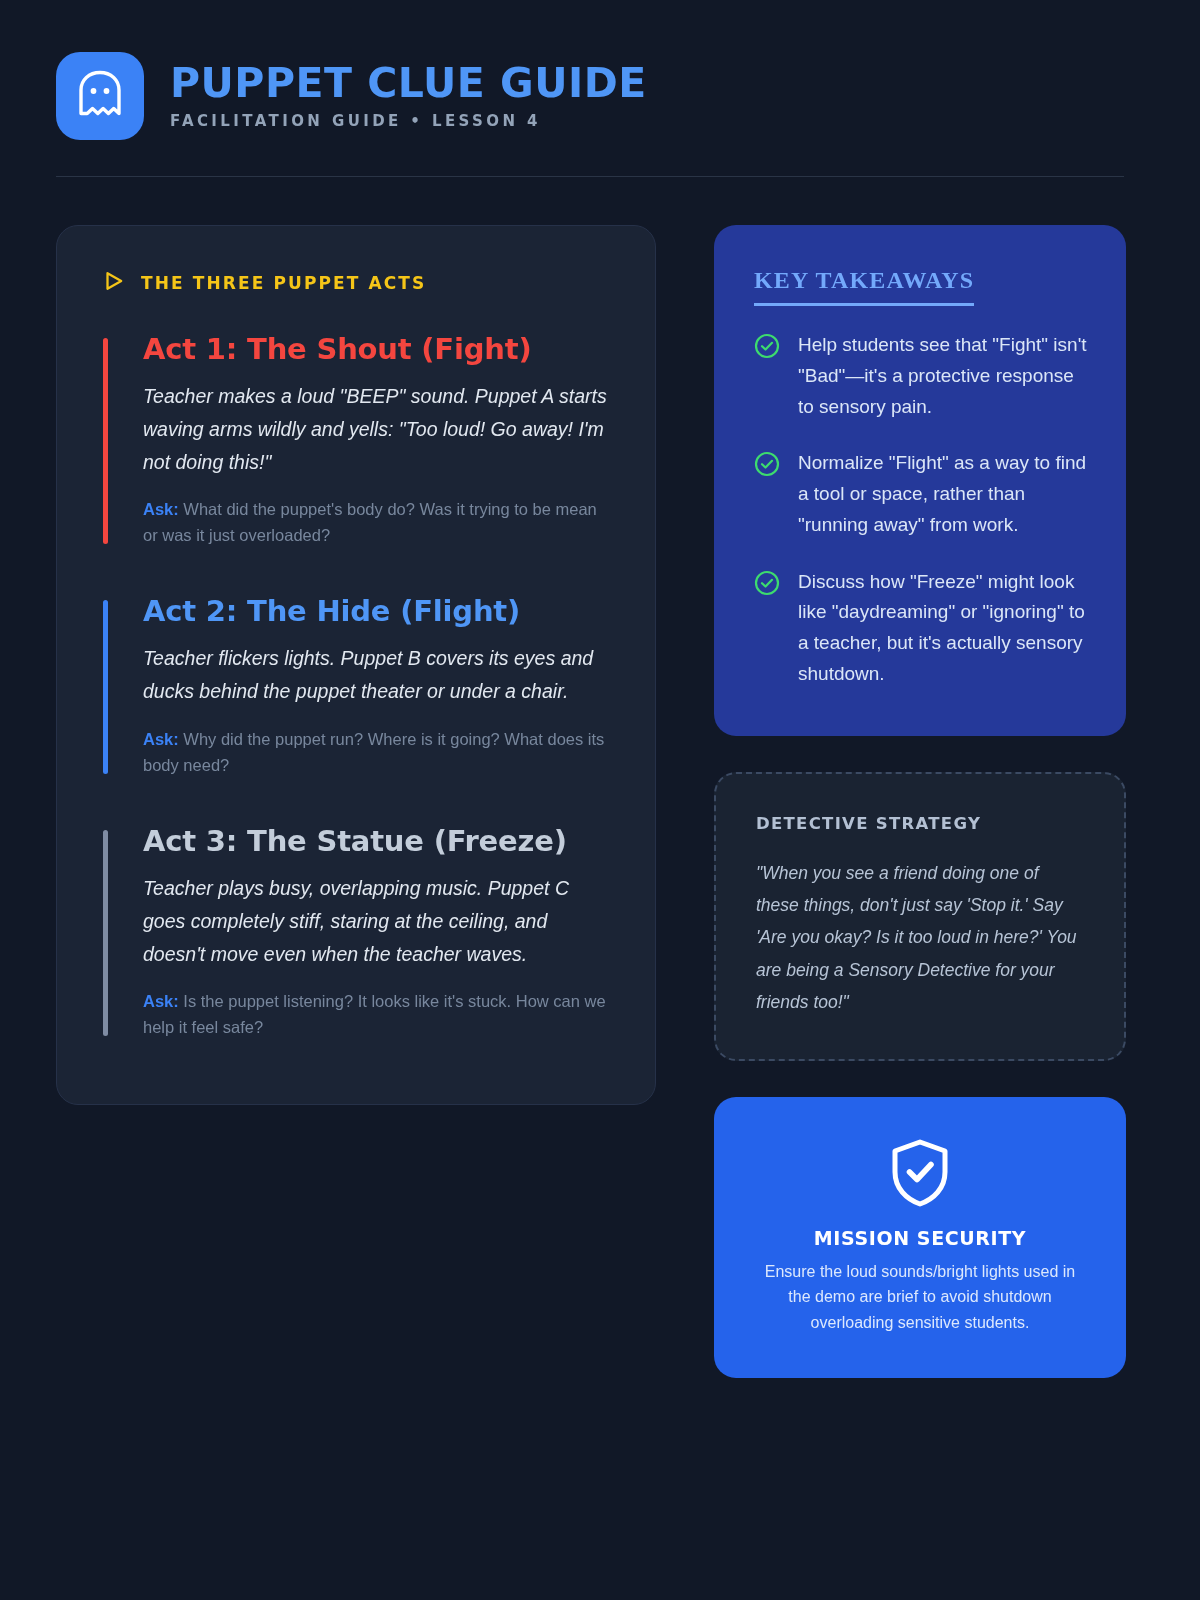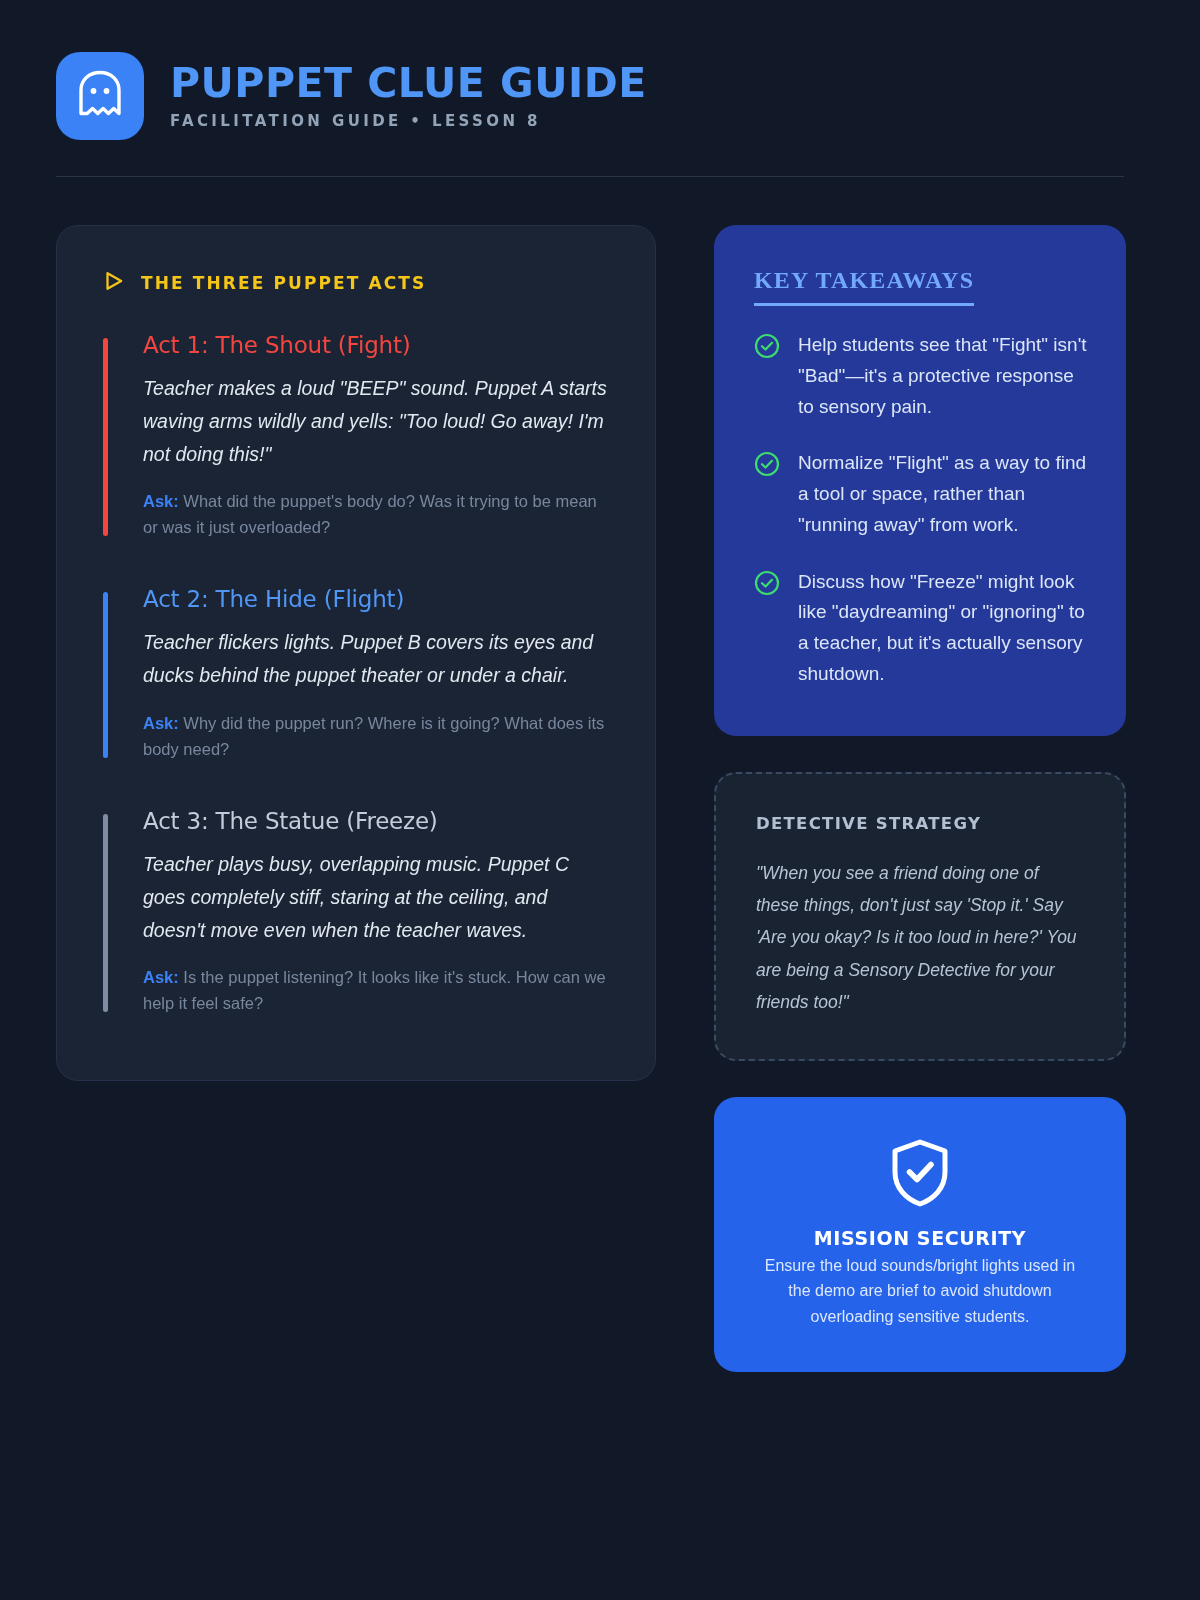--- a/index.html
+++ b/index.html
@@ -103,22 +103,22 @@
   .act:last-child { margin-bottom: 16px; }
 
   .act-bar {
     position: absolute;
     left: 0; top: 6px; bottom: 4px;
     width: 5px;
     border-radius: 3px;
   }
 
   .act-title {
-    font-size: 23px;
-    font-weight: 400;
+    font-size: 29px;
+    font-weight: 700;
     margin-bottom: 14px;
     font-family: "DejaVu Sans", sans-serif;
     letter-spacing: -0.2px;
   }
 
   .act-body {
     font-size: 19.5px;
     font-style: italic;
     line-height: 1.68;
     color: #e2e8f0;
@@ -192,21 +192,21 @@
     padding: 40px 42px 42px 42px;
     text-align: center;
   }
   .mission-icon { margin-bottom: 14px; }
   .mission-title {
     font-size: 19px;
     font-weight: 800;
     letter-spacing: 0.6px;
     color: #ffffff;
     font-family: "DejaVu Sans", sans-serif;
-    margin-bottom: 4px;
+    margin-bottom: 10px;
   }
   .mission-text {
     font-size: 16px;
     line-height: 1.62;
     color: #dce8fd;
   }
 </style>
 </head>
 <body>
 
@@ -218,21 +218,21 @@
         <svg width="46" height="50" viewBox="0 0 46 50" fill="none">
           <path d="M4 44.5 V21 C4 11 12 3.5 23 3.5 C34 3.5 42 11 42 21 V44.5
                    L36.7 39.5 L31.4 44.5 L26.1 39.5 L20.8 44.5 L15.5 39.5 L10.2 44.5 Z" stroke="#ffffff" stroke-width="3.4" stroke-linejoin="round" stroke-linecap="round" fill="none"></path>
           <circle cx="16.5" cy="22" r="2.9" fill="#ffffff"></circle>
           <circle cx="29.5" cy="22" r="2.9" fill="#ffffff"></circle>
         </svg>
       </span>
     </div>
     <div class="header-text">
       <div class="brand-title">PUPPET CLUE GUIDE</div>
-      <div class="brand-sub">FACILITATION GUIDE • LESSON 8</div>
+      <div class="brand-sub">FACILITATION GUIDE • LESSON 4</div>
     </div>
   </div>
 
   <div class="divider"></div>
 
   <div class="content">
 
     <div class="col-left">
       <div class="acts-card">
 

